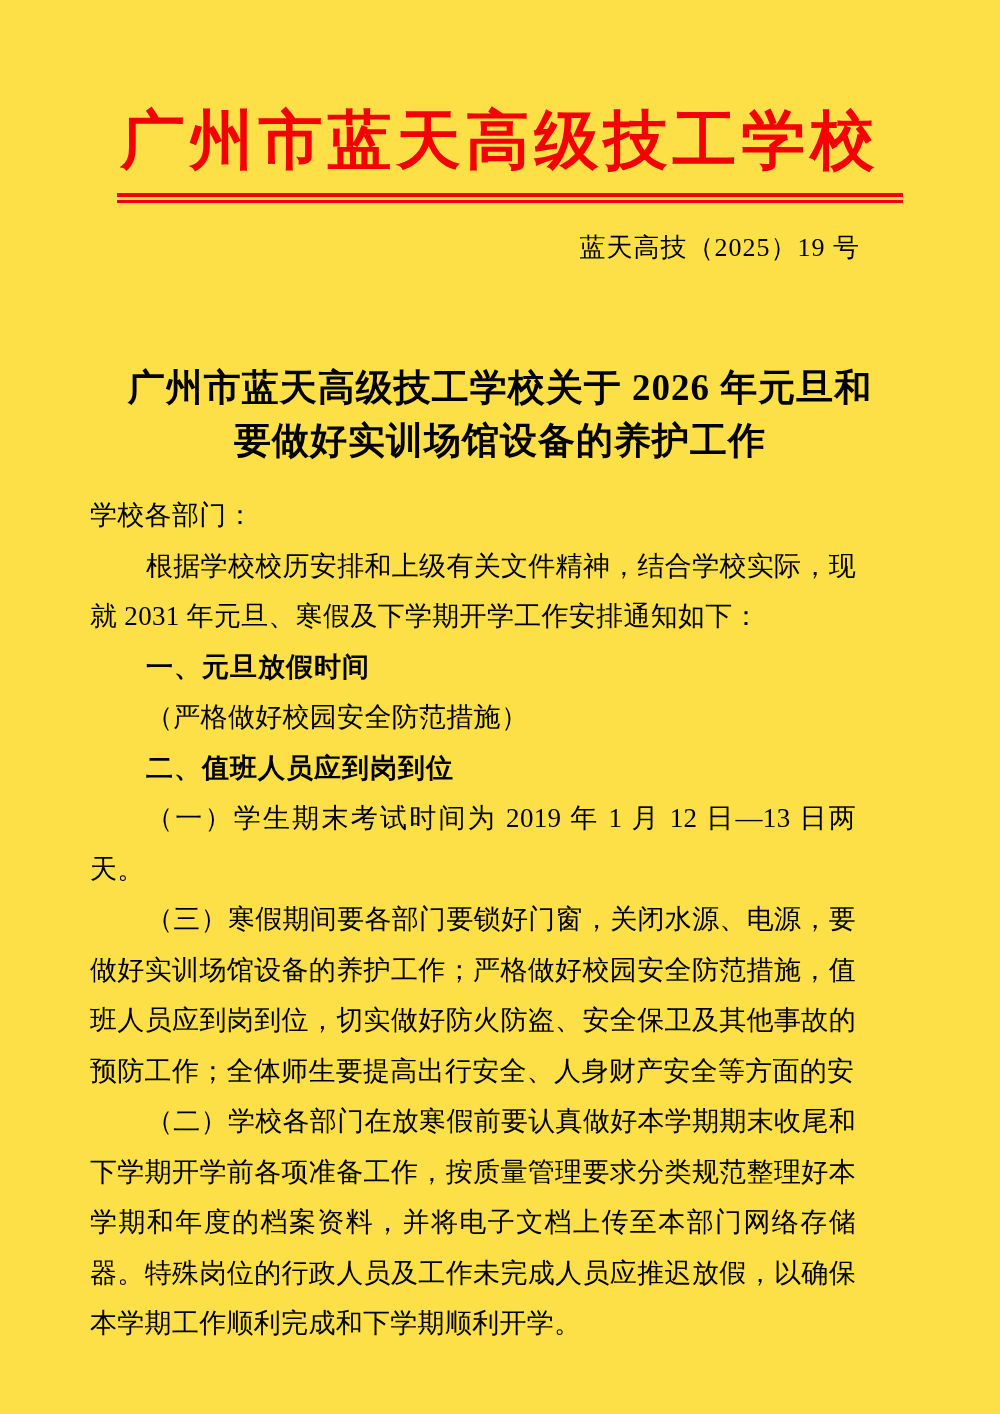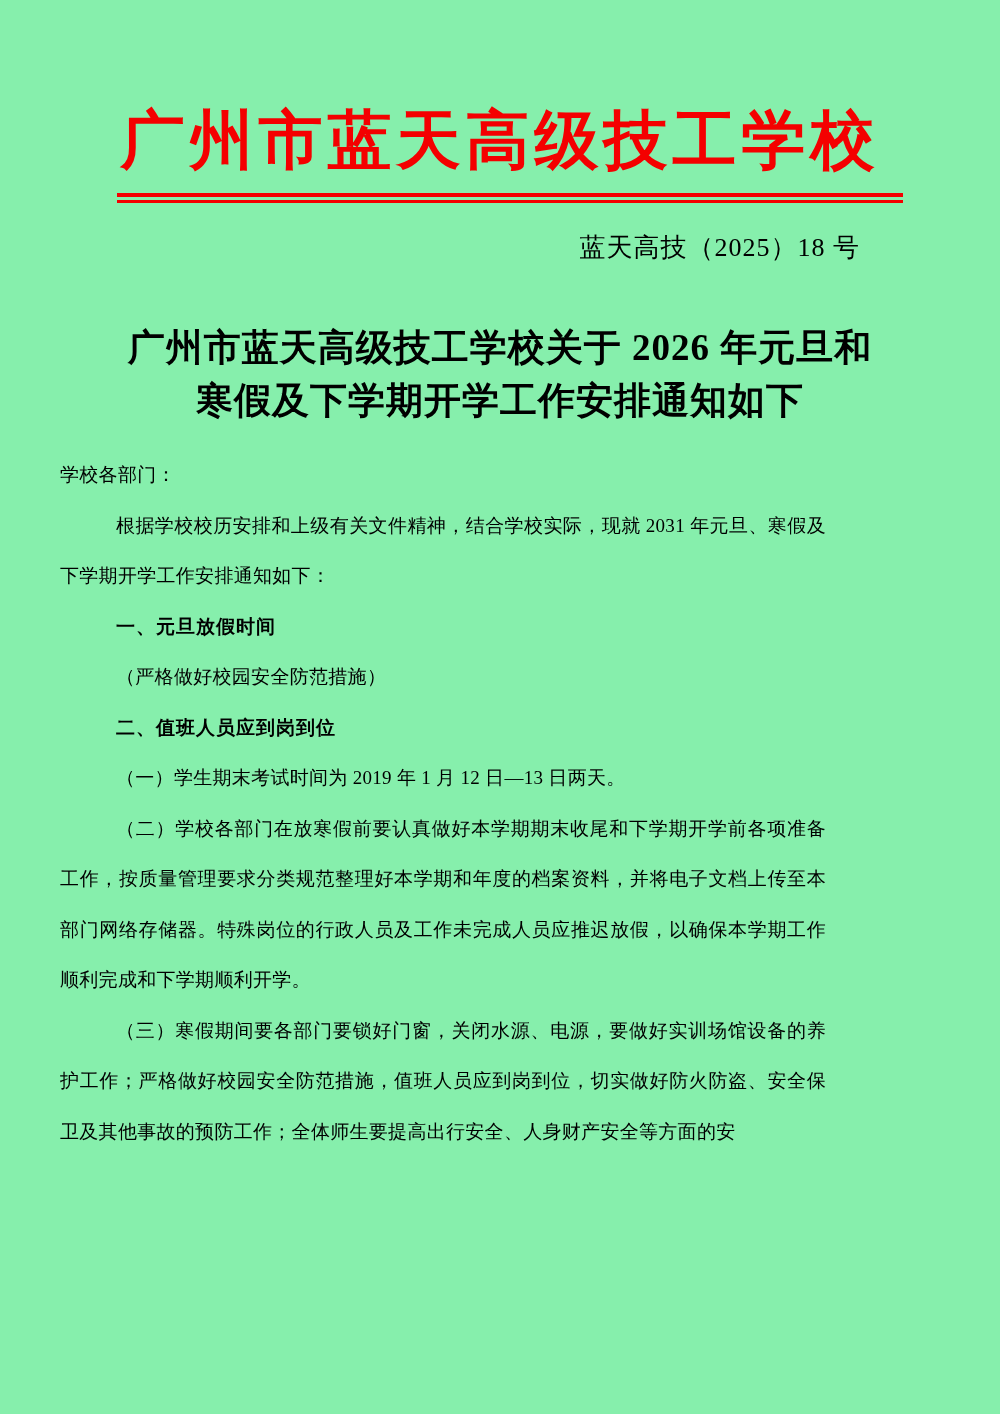--- a/index.html
+++ b/index.html
@@ -2,21 +2,21 @@
 <html><head>
 <meta charset="utf-8">
 <style>
   * { margin:0; padding:0; box-sizing:border-box; }
   html,body { background:#ffffff; }
   .page {
     position:relative;
     width:1000px;
     height:1414px;
     margin:0 auto;
-    background:#86efac;
+    background:#fde047;
     overflow:hidden;
     font-family:"Liberation Serif","DejaVu Serif",serif;
     color:#000000;
   }
   
   .letterhead {
     padding-top:107px;
     text-align:center;
     color:#f40000;
     font-size:64px;
@@ -38,32 +38,32 @@
   .doc-number {
     margin-top:28px;
     margin-right:140px;
     text-align:right;
     font-size:26px;
     line-height:34px;
     letter-spacing:1px;
   }
   
   .doc-title {
-    margin-top:56px;
+    margin-top:96px;
     text-align:center;
     font-size:37px;
     font-weight:bold;
     line-height:53px;
     letter-spacing:1px;
   }
   
   .doc-body {
-    margin:23px 116px 0 60px;
+    margin:23px 116px 0 90px;
     width:766px;
-    font-size:19px;
+    font-size:27px;
     line-height:50.5px;
     letter-spacing:0.3px;
     text-align:justify;
     text-align-last:left;
   }
   .doc-body p { margin:0; }
   .doc-body .indent { text-indent:56px; }
   .doc-body .heading {
     font-weight:bold;
     font-family:Liberation Sans, sans-serif;
@@ -75,31 +75,31 @@
 
 <div class="page">
 
   <div class="letterhead">广州市蓝天高级技工学校</div>
 
   <div class="red-rule">
     <div class="thick"></div>
     <div class="thin"></div>
   </div>
 
-  <div class="doc-number">蓝天高技（2025）18 号</div>
+  <div class="doc-number">蓝天高技（2025）19 号</div>
 
   <div class="doc-title">
     <div>广州市蓝天高级技工学校关于 2026 年元旦和</div>
-    <div>寒假及下学期开学工作安排通知如下</div>
+    <div>要做好实训场馆设备的养护工作</div>
   </div>
 
   <div class="doc-body">
     <p>学校各部门：</p>
     <p class="indent">根据学校校历安排和上级有关文件精神，结合学校实际，现就 2031 年元旦、寒假及下学期开学工作安排通知如下：</p>
     <p class="indent heading">一、元旦放假时间</p>
     <p class="indent">（严格做好校园安全防范措施）</p>
     <p class="indent heading">二、值班人员应到岗到位</p>
     <p class="indent">（一）学生期末考试时间为 2019 年 1 月 12 日—13 日两天。</p>
+    <p class="indent">（三）寒假期间要各部门要锁好门窗，关闭水源、电源，要做好实训场馆设备的养护工作；严格做好校园安全防范措施，值班人员应到岗到位，切实做好防火防盗、安全保卫及其他事故的预防工作；全体师生要提高出行安全、人身财产安全等方面的安</p>
     <p class="indent">（二）学校各部门在放寒假前要认真做好本学期期末收尾和下学期开学前各项准备工作，按质量管理要求分类规范整理好本学期和年度的档案资料，并将电子文档上传至本部门网络存储器。特殊岗位的行政人员及工作未完成人员应推迟放假，以确保本学期工作顺利完成和下学期顺利开学。</p>
-    <p class="indent">（三）寒假期间要各部门要锁好门窗，关闭水源、电源，要做好实训场馆设备的养护工作；严格做好校园安全防范措施，值班人员应到岗到位，切实做好防火防盗、安全保卫及其他事故的预防工作；全体师生要提高出行安全、人身财产安全等方面的安</p>
   </div>
 
 </div>
 
 </body></html>

